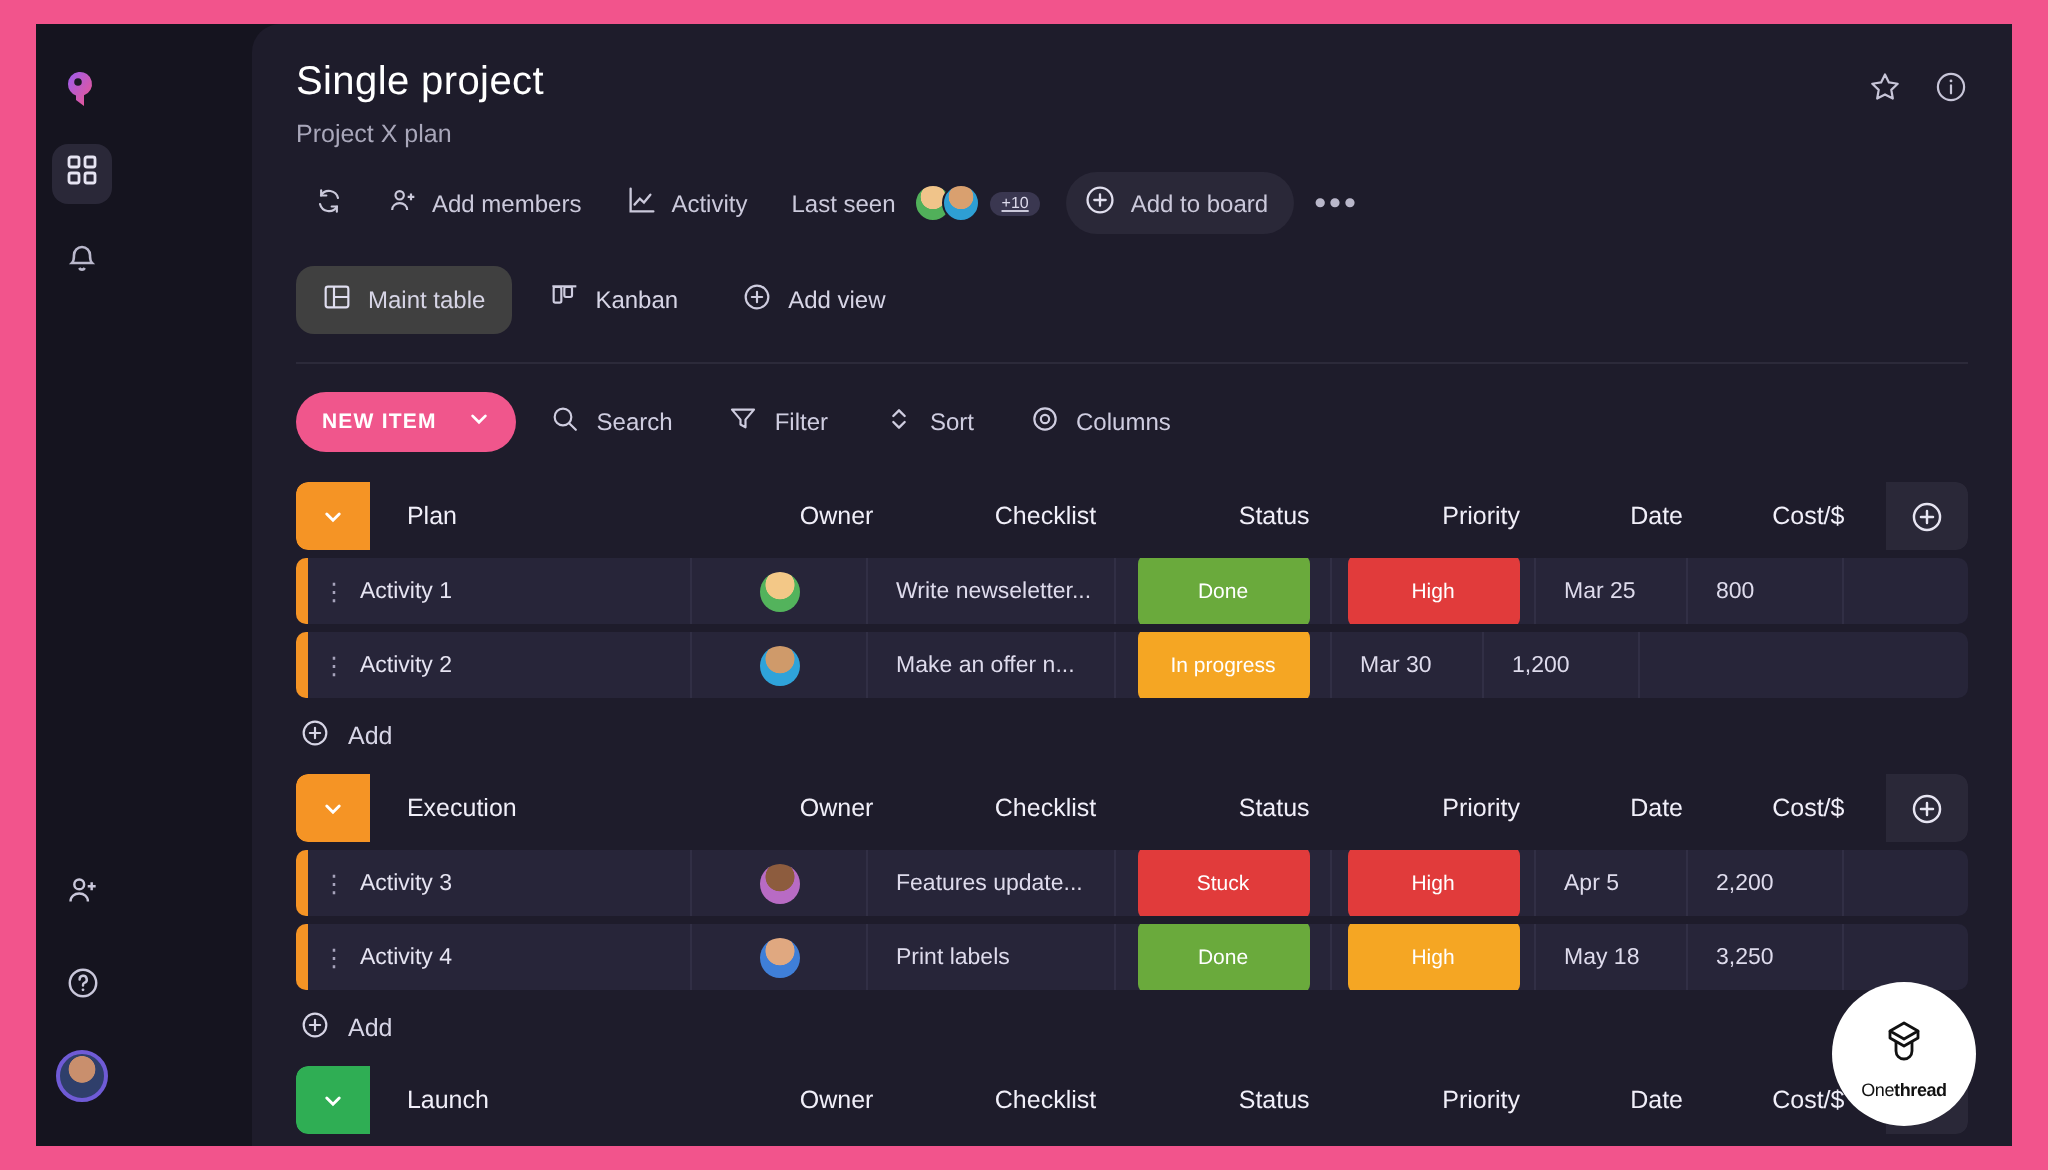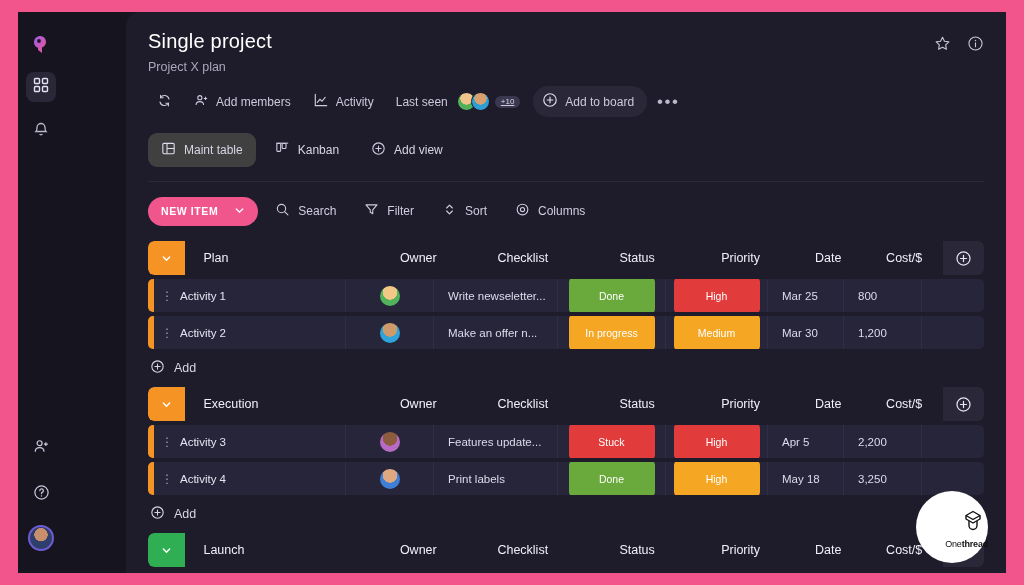--- a/index.html
+++ b/index.html
@@ -153,21 +153,21 @@
   .rav1 { background: radial-gradient(circle at 50% 32%, #f3c887 0 42%, #53b35c 44% 100%); }
   .rav2 { background: radial-gradient(circle at 50% 32%, #cf9a6a 0 42%, #2fa3da 44% 100%); }
   .rav3 { background: radial-gradient(circle at 50% 32%, #8d5c3e 0 42%, #b86bc4 44% 100%); }
   .rav4 { background: radial-gradient(circle at 50% 32%, #e0a880 0 42%, #3f7fd8 44% 100%); }
 
   
   .watermark {
     position: absolute; right: 18px; bottom: 10px;
     width: 72px; height: 72px; border-radius: 50%;
     background: #ffffff;
-    display: flex; flex-direction: column; align-items: flex-end; justify-content: center;
+    display: flex; flex-direction: column; align-items: center; justify-content: center;
     gap: 0;
   }
   .wm-text { font-size: 9px; color: #111; letter-spacing: -.2px; }
   .wm-text b { font-weight: 700; }
 </style>
 </head>
 <body>
 
 <div class="frame">
 
@@ -445,23 +445,20 @@
           <span class="kebab">⋮</span>
           <span class="task-name">Activity 2</span>
         </div>
         <div class="cell w-owner">
           <span class="rowav rav2"></span>
         </div>
         <div class="cell left w-check">Make an offer n...</div>
         <div class="cell w-status">
           <span class="badge" style="background: rgb(245, 166, 35);">In progress</span>
         </div>
-        <div class="cell w-priority">
-          <span class="badge" style="background: rgb(245, 166, 35);">Medium</span>
-        </div>
         <div class="cell left w-date">Mar 30</div>
         <div class="cell left w-cost">1,200</div>
         <div class="cell w-last"></div>
       </div>
 
       <div class="add-row">
         <span>
           <svg width="15" height="15" viewBox="0 0 18 18" fill="none" stroke="#d7d5e6" stroke-width="1.3" stroke-linecap="round">
               <circle cx="9" cy="9" r="6.8"></circle>
               <path d="M9 5.9v6.2M5.9 9h6.2"></path>

